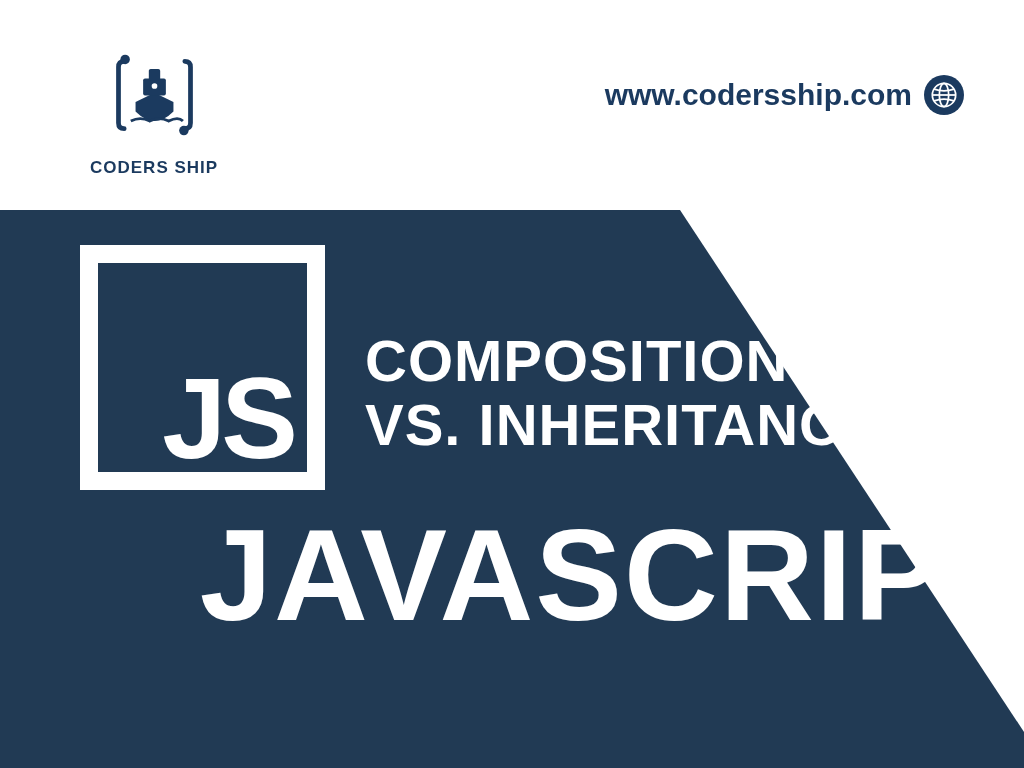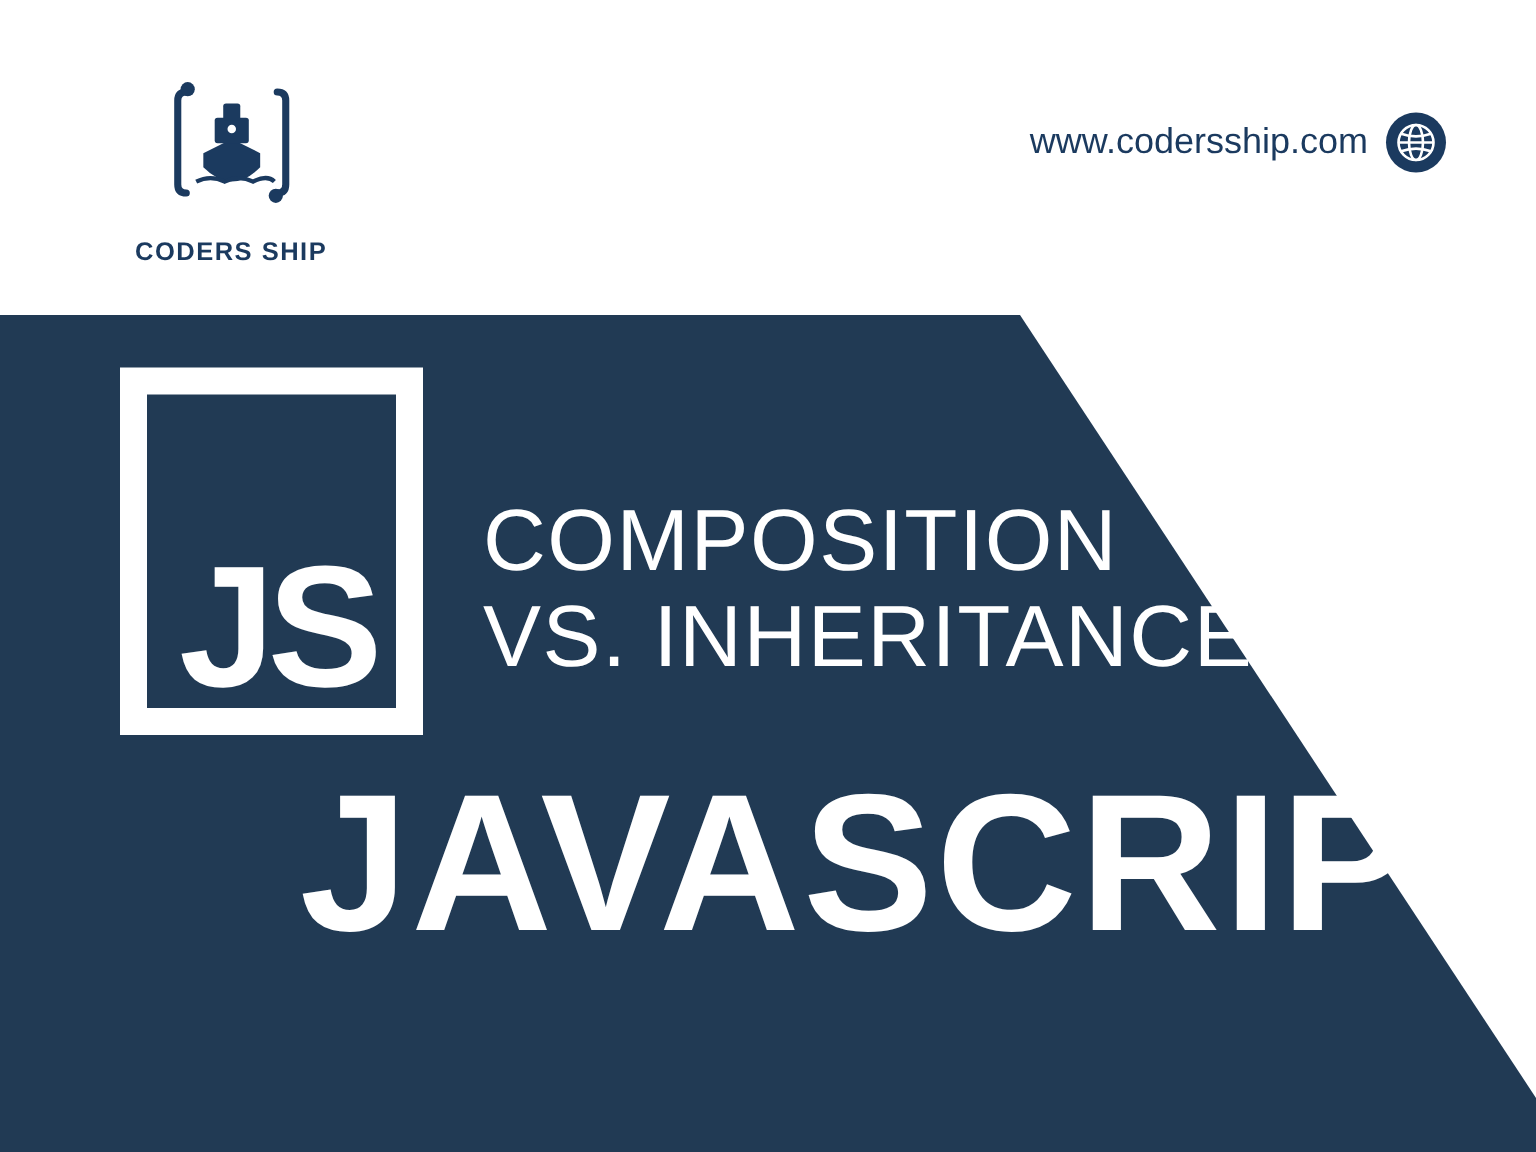--- a/index.html
+++ b/index.html
@@ -43,23 +43,23 @@
       letter-spacing: 1px;
       margin-top: 18px;
     }
     .url-area {
       display: flex;
       align-items: center;
       gap: 12px;
       margin-top: 25px;
     }
     .url-text {
-      font-size: 24px;
+      font-size: 30px;
       color: #1b3a5f;
-      font-weight: 400;
+      font-weight: 700;
     }
     .globe-icon {
       width: 40px;
       height: 40px;
       background: #1b3a5f;
       border-radius: 50%;
       display: flex;
       align-items: center;
       justify-content: center;
     }
@@ -87,21 +87,21 @@
       height: 100%;
       padding: 35px 0 0 80px;
       color: #ffffff;
     }
     .js-row {
       display: flex;
       align-items: center;
       gap: 40px;
     }
     .js-logo {
-      width: 202px;
+      width: 245px;
       height: 245px;
       border: 18px solid #ffffff;
       position: relative;
     }
     .js-text {
       position: absolute;
       bottom: 8px;
       right: 14px;
       font-size: 115px;
       font-weight: 800;
@@ -110,21 +110,21 @@
       letter-spacing: -5px;
     }
     .title-lines {
       display: flex;
       flex-direction: column;
       line-height: 1.1;
       margin-top: 50px;
     }
     .title-line {
       font-size: 58px;
-      font-weight: 400;
+      font-weight: 700;
       color: #ffffff;
       letter-spacing: 1px;
     }
     .big-title {
       font-size: 130px;
       font-weight: 800;
       color: #ffffff;
       letter-spacing: 2px;
       margin-top: 20px;
       line-height: 1;

